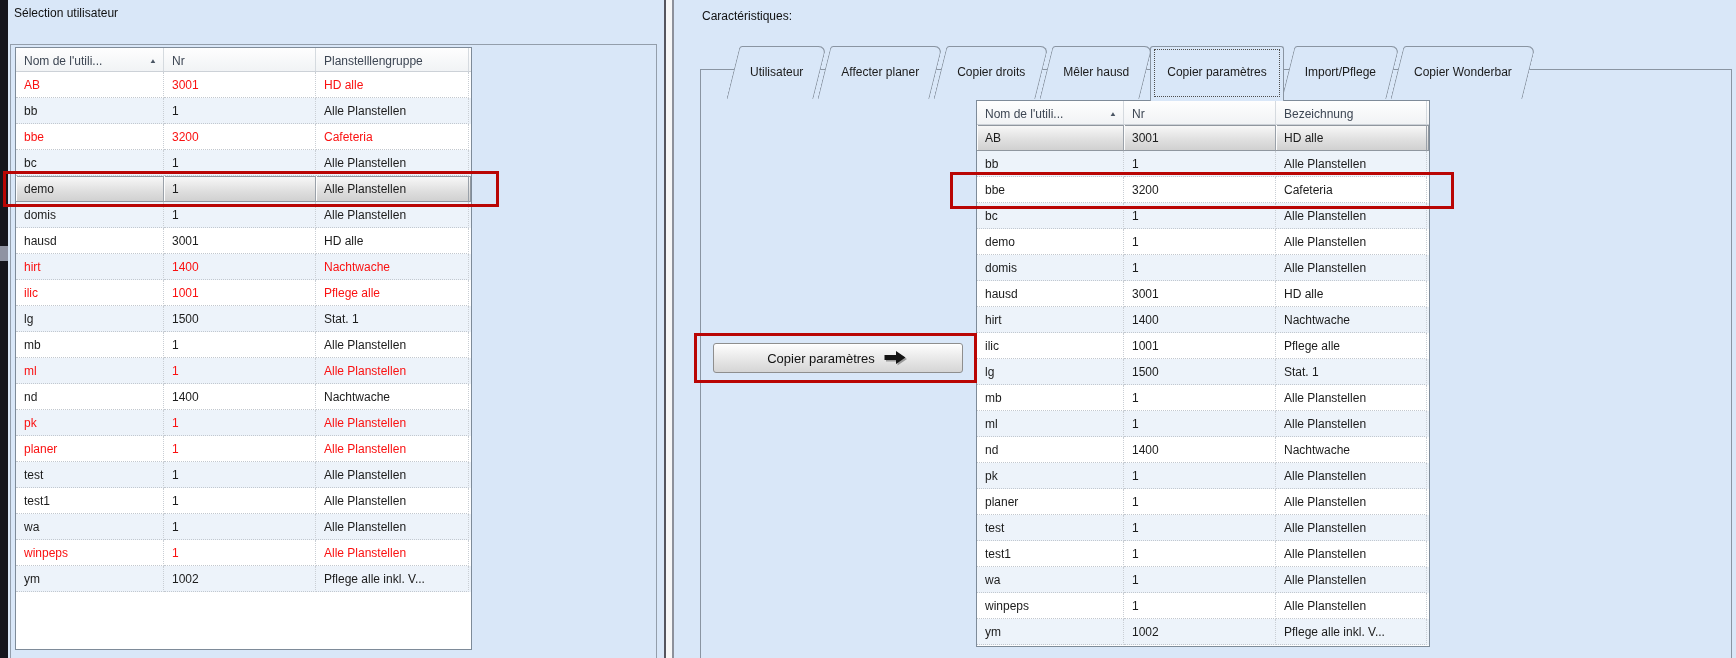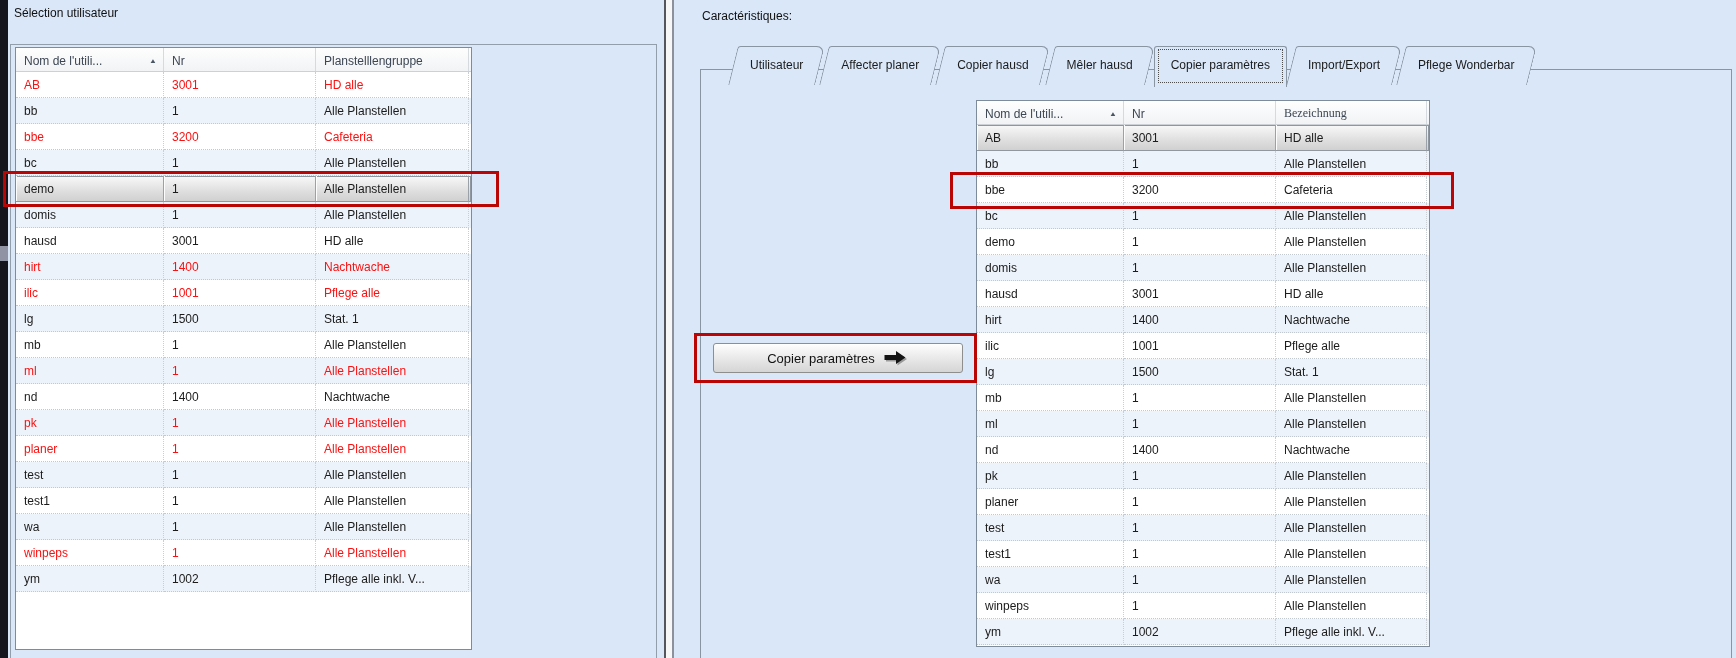--- a/index.html
+++ b/index.html
@@ -35,21 +35,21 @@
   .lv-row.outline-left::after{left:-13px;right:-28px;top:-5px;bottom:-5px}
   .lv-row.outline-right::after{left:-27px;right:-25px;top:-5px;bottom:-6px}
 
   
   .splitter{position:absolute;left:664px;top:0;width:10px;height:658px;background:#f7f7f7;
             border-left:2px solid #55555e;border-right:2px solid #8d919b;box-sizing:border-box}
 
   
   .tabpanel{position:absolute;left:700px;top:69px;width:1030px;height:595px;border:1px solid #8a95a2;background:#d9e7f8}
   .tabs{position:absolute;left:733px;top:46px;height:25px;display:flex;z-index:3}
-  .tab{position:relative;height:23px;line-height:22px;padding:8px 17px;margin-right:4px;white-space:nowrap}
+  .tab{position:relative;height:23px;line-height:22px;padding:15px 17px;margin-right:4px;white-space:nowrap}
   .tab::before{content:"";position:absolute;inset:0;background:#d9e7f8;border:1px solid #8a95a2;border-bottom:none;
                border-radius:3px 8px 0 0;transform:skewX(-14deg)}
   .tab .lbl{position:relative;z-index:2}
   .tab.active{height:25px;z-index:4}
   .tab.active::before{transform:none;border-radius:3px 3px 0 0}
   .tab.active .focus-rect{position:absolute;inset:3px 4px 4px 4px;border:1px dotted #4d4d4d;z-index:1}
 
   
   .red-box-button{position:absolute;left:694px;top:333px;width:277px;height:44px;border:3px solid #b90504;z-index:5}
   .copy-btn{position:absolute;left:713px;top:343px;width:250px;height:30px;box-sizing:border-box;
@@ -186,25 +186,25 @@
 
 <div class="splitter"></div>
 
 <div class="panel-title" style="left:702px;top:9px">Caractéristiques:</div>
 
 <div class="tabpanel"></div>
 
 <div class="tabs" id="tab-strip">
     <div class="tab"><span class="lbl">Utilisateur</span></div>
     <div class="tab"><span class="lbl">Affecter planer</span></div>
-    <div class="tab"><span class="lbl">Copier hausd</span></div>
+    <div class="tab"><span class="lbl">Copier droits</span></div>
     <div class="tab"><span class="lbl">Mêler hausd</span></div>
     <div class="tab active"><span class="focus-rect"></span><span class="lbl">Copier paramètres</span></div>
-    <div class="tab"><span class="lbl">Import/Export</span></div>
-    <div class="tab"><span class="lbl">Pflege Wonderbar</span></div>
+    <div class="tab"><span class="lbl">Import/Pflege</span></div>
+    <div class="tab"><span class="lbl">Copier Wonderbar</span></div>
   </div>
 
 <div class="red-box-button"></div>
 
 <button class="copy-btn">
   <span>Copier paramètres</span>
   <span style="display:inline-flex">
     <svg width="25" height="17" viewBox="0 0 25 17" aria-hidden="true">
       <path d="M2 6.5 L13.5 6.5 L13.5 2.5 L23 9 L13.5 15.5 L13.5 11.5 L2 11.5 Z" fill="#9a9a9a"></path>
       <path d="M0.5 5 L12 5 L12 1 L21.5 7.5 L12 14 L12 10 L0.5 10 Z" fill="#141414"></path>
@@ -214,21 +214,21 @@
 
 <div class="listview" style="left:976px;top:100px;width:452px;height:545px" id="right-table">
     <div class="lv-header">
       <div class="lv-col" style="width: 147px;">
         <span>Nom de l'utili...</span>
         <span class="sort-arrow">▲</span>
       </div>
       <div class="lv-col" style="width: 152px;">
         <span>Nr</span>
       </div>
-      <div class="lv-col" style="width: 151px; font-family: Liberation Serif, serif;">
+      <div class="lv-col" style="width: 151px;">
         <span>Bezeichnung</span>
       </div>
     </div>
     <div class="lv-row selected" style="height: 26px;">
       <div class="lv-cell" style="width: 147px;">AB</div>
       <div class="lv-cell" style="width: 152px;">3001</div>
       <div class="lv-cell" style="width: 151px;">HD alle</div>
     </div>
     <div class="lv-row alt" style="height: 26px;">
       <div class="lv-cell" style="width: 147px;">bb</div>

